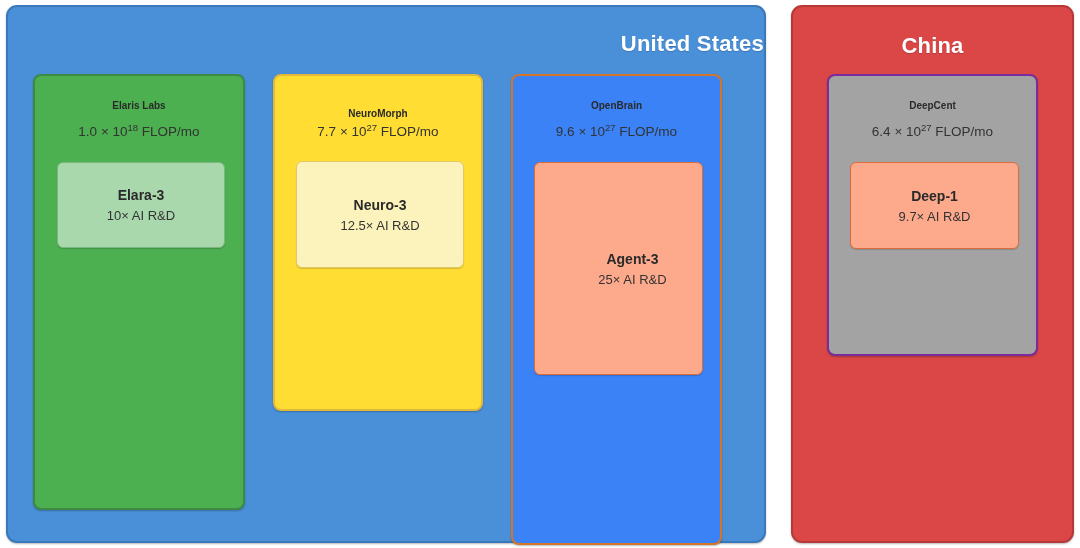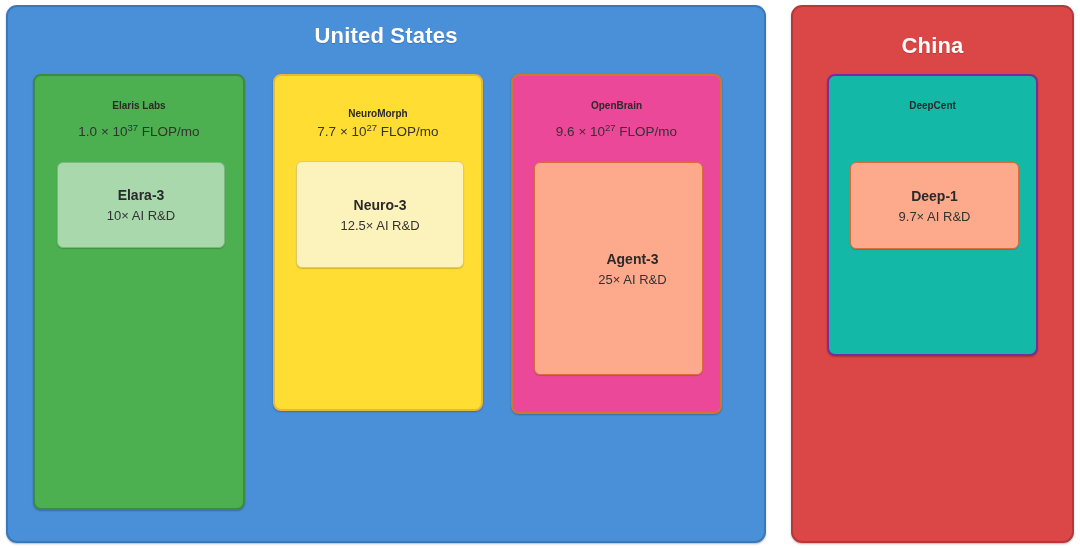--- a/index.html
+++ b/index.html
@@ -94,49 +94,50 @@
     font-size: 13px;
     color: #333333;
     white-space: nowrap;
   }
 </style>
 </head>
 <body>
 
 <div id="canvas">
     <div class="country" style="left: 6px; top: 5px; width: 760px; height: 538px; background: rgb(74, 144, 217); border: 2px solid rgb(58, 120, 188);">
-      <div class="country-title" style="top: 16px; color: rgb(255, 255, 255);">United States</div>
+      <div class="country-title" style="top: 24px; color: rgb(255, 255, 255); text-align: right;">United States</div>
       <div class="company" style="left: 25px; top: 67px; width: 212px; height: 436px; background: rgb(76, 175, 80); border: 2px solid rgb(61, 139, 64);">
         <div class="company-name" style="top: 24px;">Elaris Labs</div>
-        <div class="company-compute" style="top: 48px;"><span>1.0 × 10</span><sup>37</sup><span> FLOP/mo</span></div>
+        <div class="company-compute" style="top: 48px;"><span>1.0 × 10</span><sup>18</sup><span> FLOP/mo</span></div>
         <div class="model" style="left: 22px; top: 86px; width: 168px; height: 86px; background: rgb(168, 216, 172); border: 1.5px solid rgb(124, 183, 130);">
           <div class="model-name">Elara-3</div>
           <div class="model-multiplier">10× AI R&amp;D</div>
         </div>
       </div>
       <div class="company" style="left: 265px; top: 67px; width: 210px; height: 337px; background: rgb(255, 221, 51); border: 2px solid rgb(227, 185, 60);">
         <div class="company-name" style="top: 32px;">NeuroMorph</div>
         <div class="company-compute" style="top: 48px;"><span>7.7 × 10</span><sup>27</sup><span> FLOP/mo</span></div>
         <div class="model" style="left: 21px; top: 85px; width: 168px; height: 107px; background: rgb(252, 243, 188); border: 1.5px solid rgb(224, 201, 106);">
           <div class="model-name">Neuro-3</div>
           <div class="model-multiplier">12.5× AI R&amp;D</div>
         </div>
       </div>
-      <div class="company" style="left: 503px; top: 67px; width: 211px; height: 340px; background: #ec4899; border: 2px solid rgb(212, 118, 42);">
+      <div class="company" style="left: 503px; top: 67px; width: 211px; height: 471px; background: #3b82f6; border: 2px solid rgb(212, 118, 42);">
         <div class="company-name" style="top: 24px;">OpenBrain</div>
         <div class="company-compute" style="top: 48px;"><span>9.6 × 10</span><sup>27</sup><span> FLOP/mo</span></div>
         <div class="model" style="left: 21px; top: 86px; width: 169px; height: 213px; background: rgb(252, 169, 140); border: 1.5px solid rgb(221, 108, 60); padding-left: 28px;">
           <div class="model-name">Agent-3</div>
           <div class="model-multiplier">25× AI R&amp;D</div>
         </div>
       </div>
     </div>
     <div class="country" style="left: 791px; top: 5px; width: 283px; height: 538px; background: rgb(219, 71, 71); border: 2px solid rgb(184, 56, 56);">
       <div class="country-title" style="top: 26px; color: rgb(255, 255, 255);">China</div>
-      <div class="company" style="left: 34px; top: 67px; width: 211px; height: 282px; background: #14b8a6; border: 2px solid rgb(122, 44, 158); padding-left: 48px;">
+      <div class="company" style="left: 34px; top: 67px; width: 211px; height: 282px; background: #a3a3a3; border: 2px solid rgb(122, 44, 158); padding-left: 48px;">
         <div class="company-name" style="top: 24px;">DeepCent</div>
+        <div class="company-compute" style="top: 48px;"><span>6.4 × 10</span><sup>27</sup><span> FLOP/mo</span></div>
         <div class="model" style="left: 21px; top: 86px; width: 169px; height: 87px; background: rgb(252, 169, 140); border: 1.5px solid rgb(221, 108, 60);">
           <div class="model-name">Deep-1</div>
           <div class="model-multiplier">9.7× AI R&amp;D</div>
         </div>
       </div>
     </div>
   </div>
 
 </body></html>

